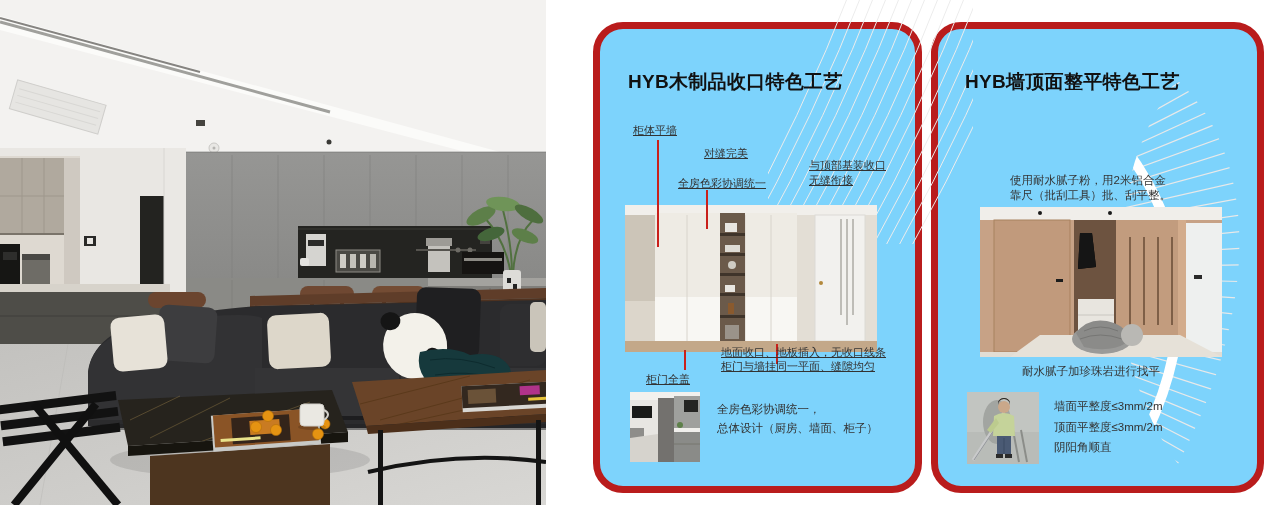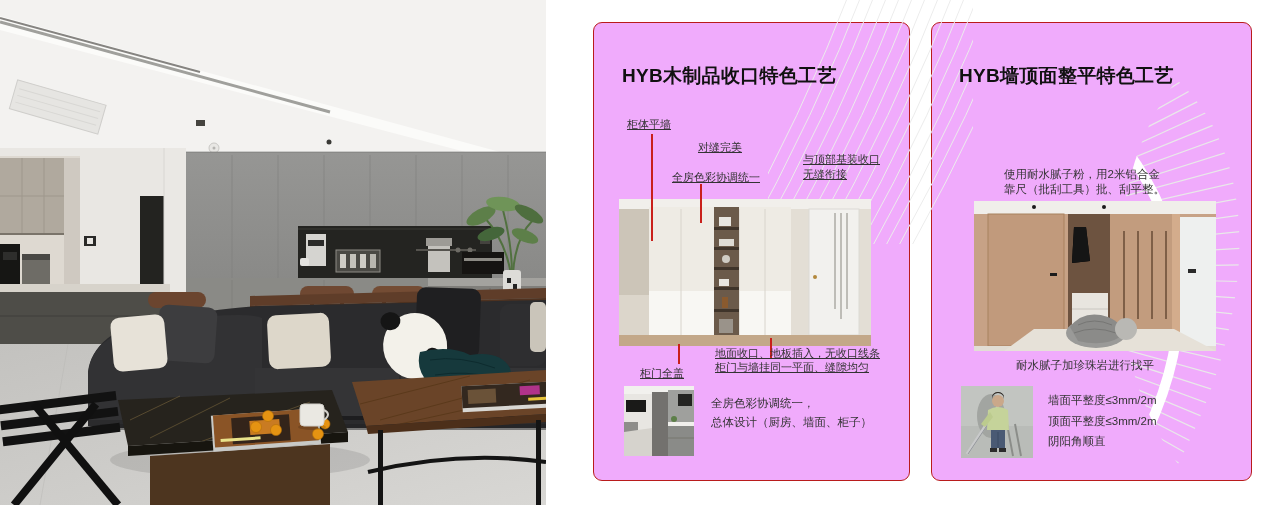--- a/index.html
+++ b/index.html
@@ -7,22 +7,22 @@
     width:1280px;height:505px;position:relative;overflow:hidden;
     background:#ffffff;
     font-family:"Liberation Sans","DejaVu Sans",sans-serif;
     -webkit-font-smoothing:antialiased;
   }
   .abs{position:absolute;}
   
   #photo{left:0;top:0;width:546px;height:505px;}
   
   .card{
-    position:absolute;top:22px;height:457px;background:#f0abfc;
-    border:1px solid #b91c1c;border-radius:9px;
+    position:absolute;top:22px;height:457px;background:#7dd3fc;
+    border:7px solid #b91c1c;border-radius:30px;
   }
   #card1{left:593px;width:315px;}
   #card2{left:931px;width:319px;}
   .card-content{position:absolute;inset:0;z-index:4;}
   .card-title{
     position:absolute;font-size:19px;font-weight:bold;color:#111111;
     letter-spacing:0.3px;white-space:nowrap;
   }
   .lbl{position:absolute;font-size:11px;color:#333333;white-space:pre-line;line-height:15px;text-decoration:underline;}
   .body-txt{position:absolute;font-size:11.5px;color:#333333;white-space:pre-line;line-height:15px;}
@@ -313,21 +313,21 @@
         <rect x="0" y="136" width="252" height="11" fill="#c3a889"></rect>
       </svg>
     </div>
 
     <div class="redline" style="left:57px;top:111px;height:107px;"></div>
     <div class="redline" style="left:106px;top:161px;height:39px;"></div>
     <div class="redline" style="left:176px;top:315px;height:20px;"></div>
     <div class="redline" style="left:84px;top:321px;height:20px;"></div>
 
     <div class="lbl" style="left:46px;top:343px;">柜门全盖</div>
-    <div class="lbl" style="left:121px;top:323px;line-height:14px;">地面收口、地板插入，无收口线条
+    <div class="lbl" style="left:121px;top:316px;line-height:14px;">地面收口、地板插入，无收口线条
 柜门与墙挂同一平面、缝隙均匀</div>
 
     <div class="img-frame" style="left:30px;top:363px;width:70px;height:70px;">
       <svg width="70" height="70" viewBox="0 0 70 70">
         <rect width="70" height="70" fill="#e8e6e2"></rect>
         <rect x="0" y="0" width="70" height="8" fill="#f2f1ee"></rect>
         <rect x="2" y="14" width="20" height="12" fill="#1a1a18"></rect>
         <rect x="0" y="36" width="14" height="10" fill="#8e8d8a"></rect>
         <polygon points="0,46 28,42 28,70 0,70" fill="#d6d3cd"></polygon>
         <rect x="28" y="6" width="16" height="64" fill="#73716e"></rect>

